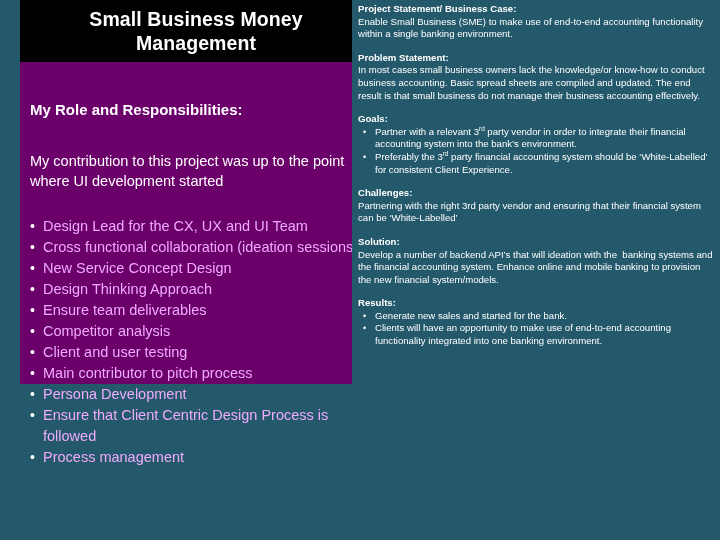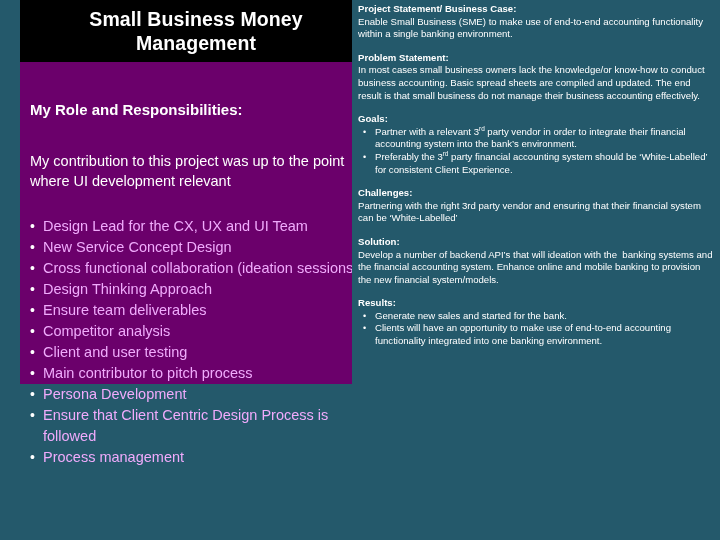--- a/index.html
+++ b/index.html
@@ -174,26 +174,26 @@
   <div id="left-panel">
 
     <div id="title-banner">
       <div id="title-text">Small Business Money Management</div>
     </div>
 
     <div id="left-body">
 
       <div class="role-heading">My Role and Responsibilities:</div>
 
-      <div class="role-para">My contribution to this project was up to the point where UI development relevant</div>
+      <div class="role-para">My contribution to this project was up to the point where UI development started</div>
 
       <ul id="role-bullets">
         <li>Design Lead for the CX, UX and UI Team</li>
+        <li>Cross functional collaboration (ideation sessions);</li>
         <li>New Service Concept Design</li>
-        <li>Cross functional collaboration (ideation sessions);</li>
         <li>Design Thinking Approach</li>
         <li>Ensure team deliverables</li>
         <li>Competitor analysis</li>
         <li>Client and user testing</li>
         <li>Main contributor to pitch process</li>
         <li>Persona Development</li>
         <li>Ensure that Client Centric Design Process is followed</li>
         <li>Process management</li>
       </ul>
 

